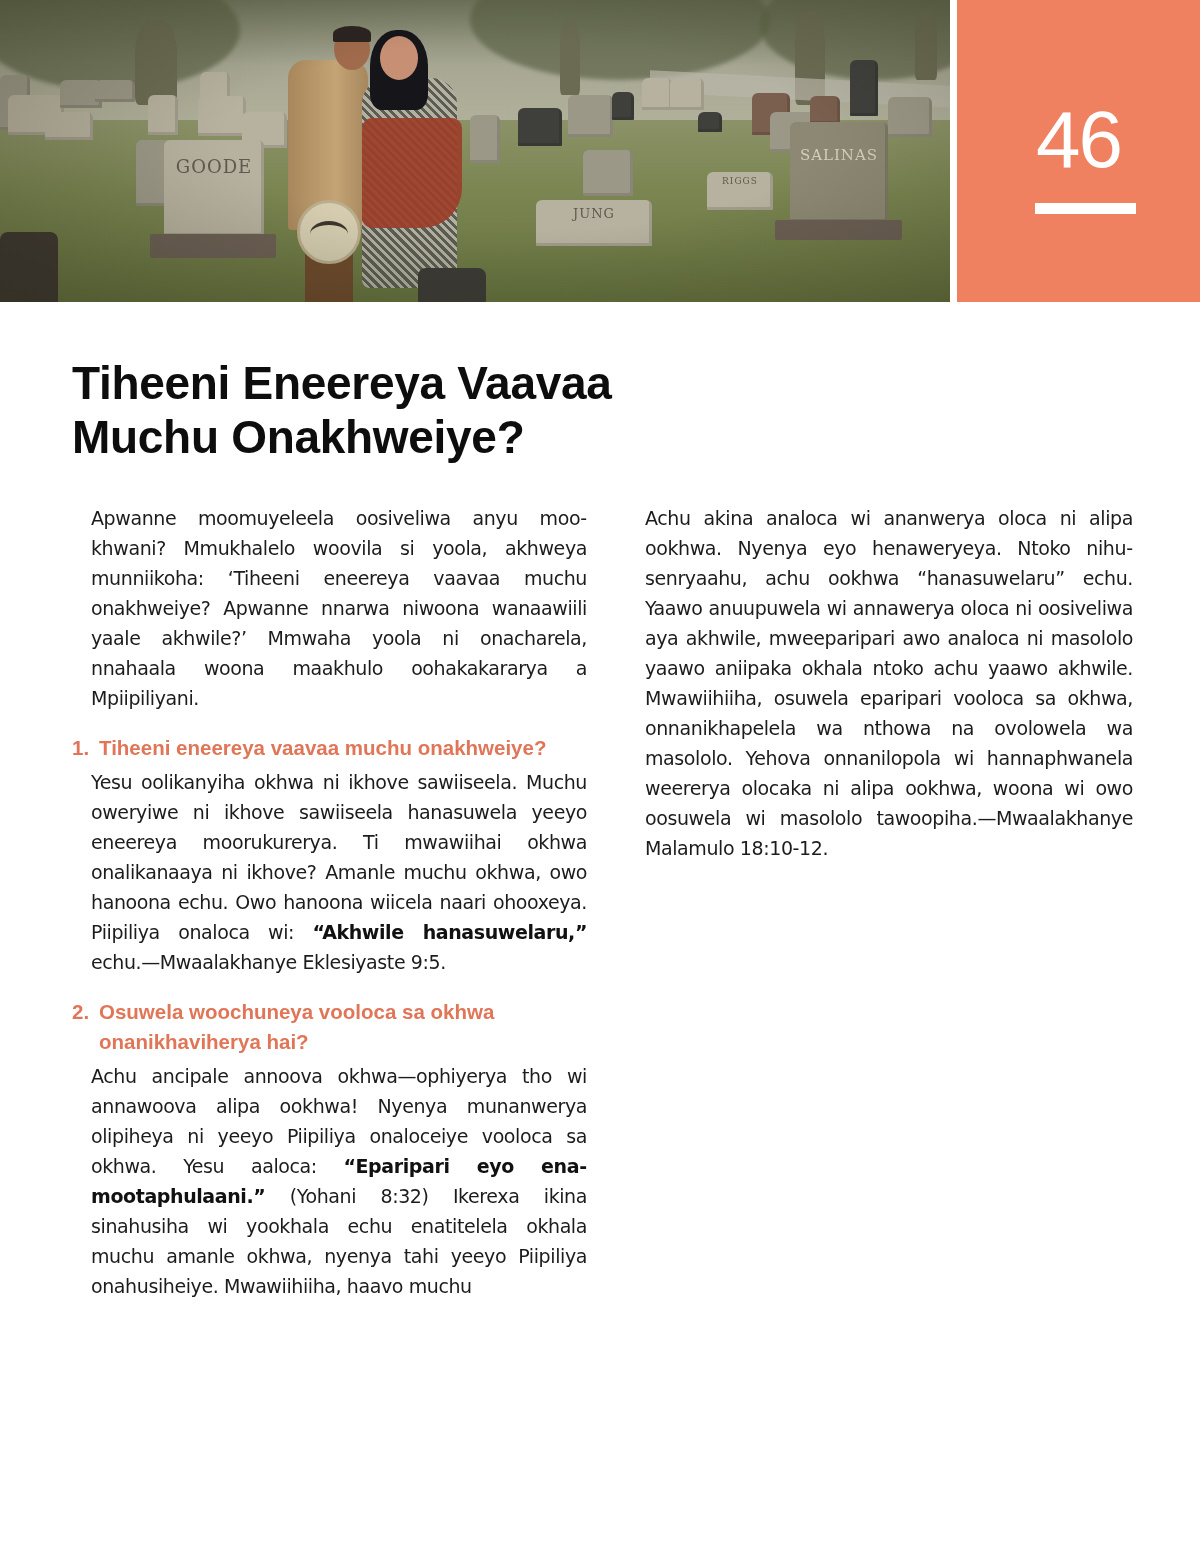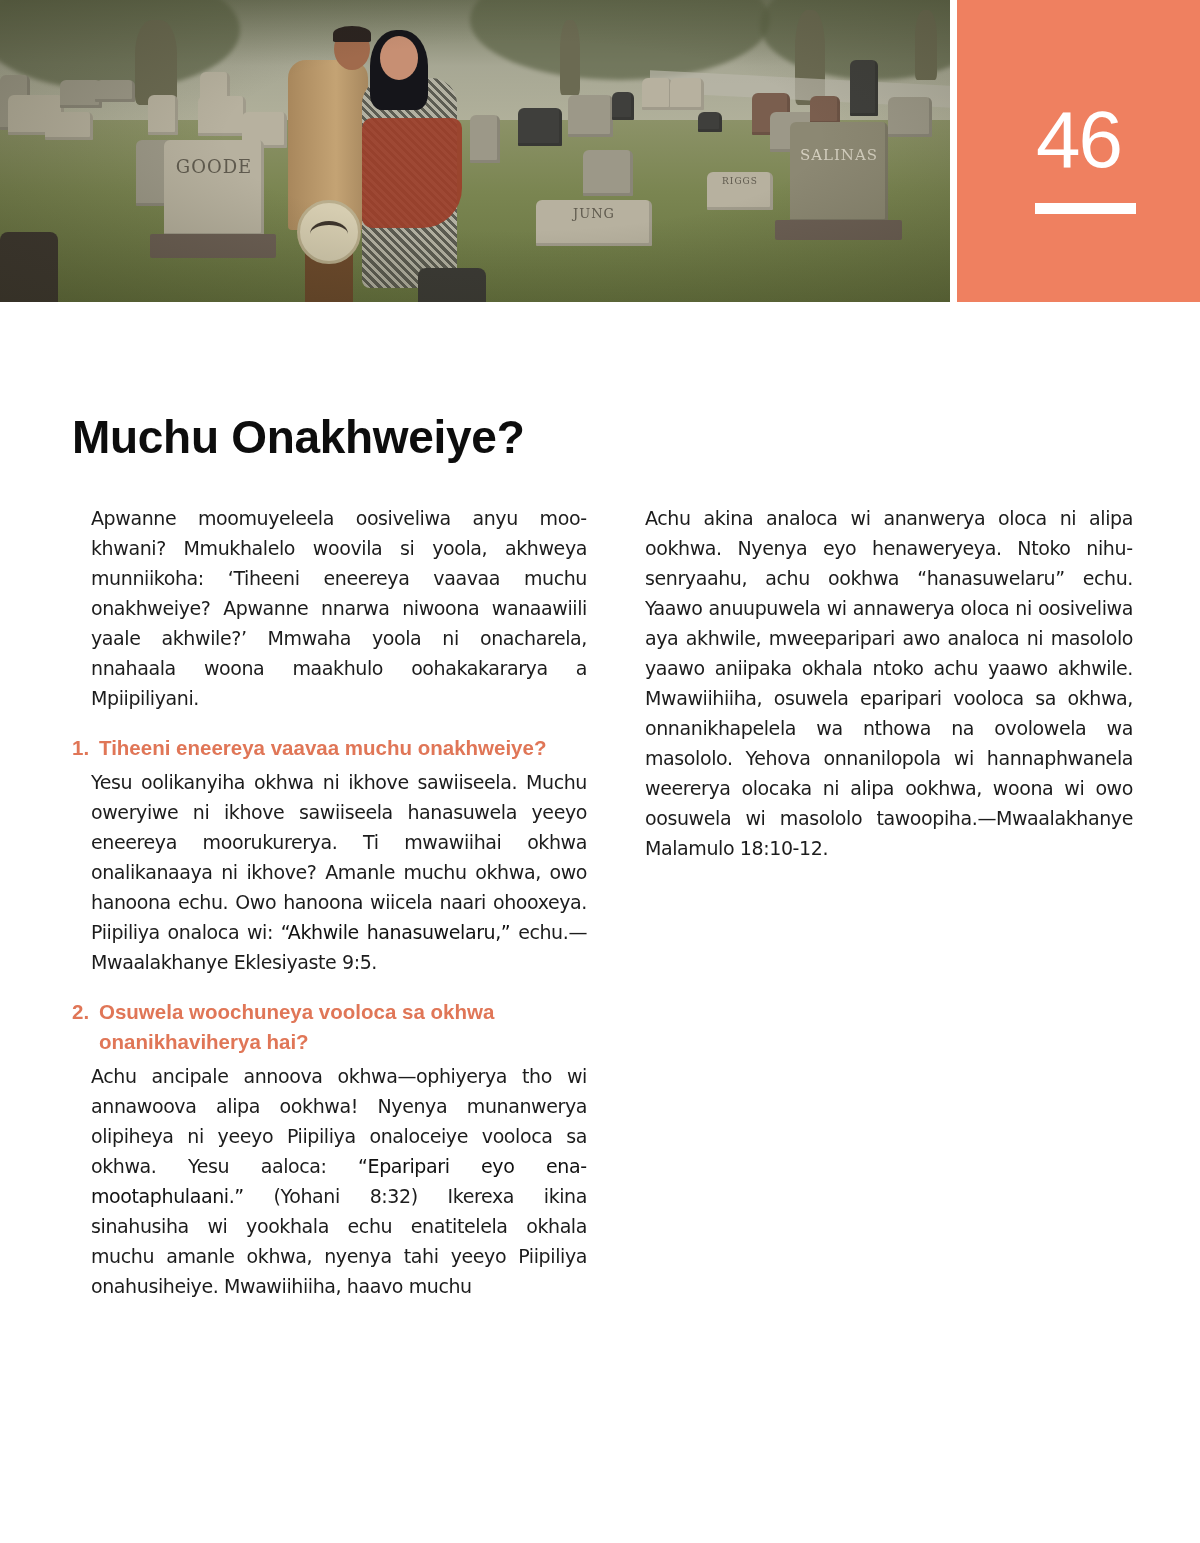--- a/index.html
+++ b/index.html
@@ -78,21 +78,21 @@
     .column { position: absolute; top: 503px; }
     .col-left { left: 72px; width: 515px; }
     .col-right { left: 645px; width: 488px; }
 
     .para {
       font-family: "DejaVu Sans", sans-serif; font-size: 19px; line-height: 30px;
       text-align: justify; color: #1c1c1c; hyphens: manual; letter-spacing: -0.4px;
     }
     .col-left .para { margin-left: 19px; }
     .para + .para { margin-top: 9px; }
-    .para b { font-weight: 400; color: #111; }
+    .para b { font-weight: 700; color: #111; }
 
     .question {
       display: flex; margin-top: 20px; margin-bottom: 4px;
       font-family: "Liberation Sans", sans-serif; font-weight: 700; font-size: 20.5px; line-height: 30px;
       color: #e07657;
     }
     .question .qnum { width: 27px; flex: 0 0 27px; }
     .question .qtext { flex: 1; }
   </style>
 </head>
@@ -169,21 +169,21 @@
 
   <div class="vignette"></div>
 </div>
 
 <div class="chapter-badge">
   <div class="chapter-number">46</div>
   <div class="chapter-rule"></div>
 </div>
 
 <h1 class="page-title">
-  <br>
+  <span>Tiheeni Eneereya Vaavaa</span><br>
   <span>Muchu Onakhweiye?</span>
 </h1>
 
 <div class="column col-left">
   <p class="para">Apwanne moomuyeleela oosiveliwa anyu moo­khwani? Mmukhalelo woovila si yoola, akhweya munniikoha: ‘Tiheeni eneereya vaavaa muchu onakhweiye? Apwanne nnarwa niwoona wanaa­wiili yaale akhwile?’ Mmwaha yoola ni onachare­la, nnahaala woona maakhulo oohakakararya a Mpiipiliyani.</p>
 
   <div class="question">
     <span class="qnum">1.</span>
     <span class="qtext">Tiheeni eneereya vaavaa muchu onakhweiye?</span>
   </div>

